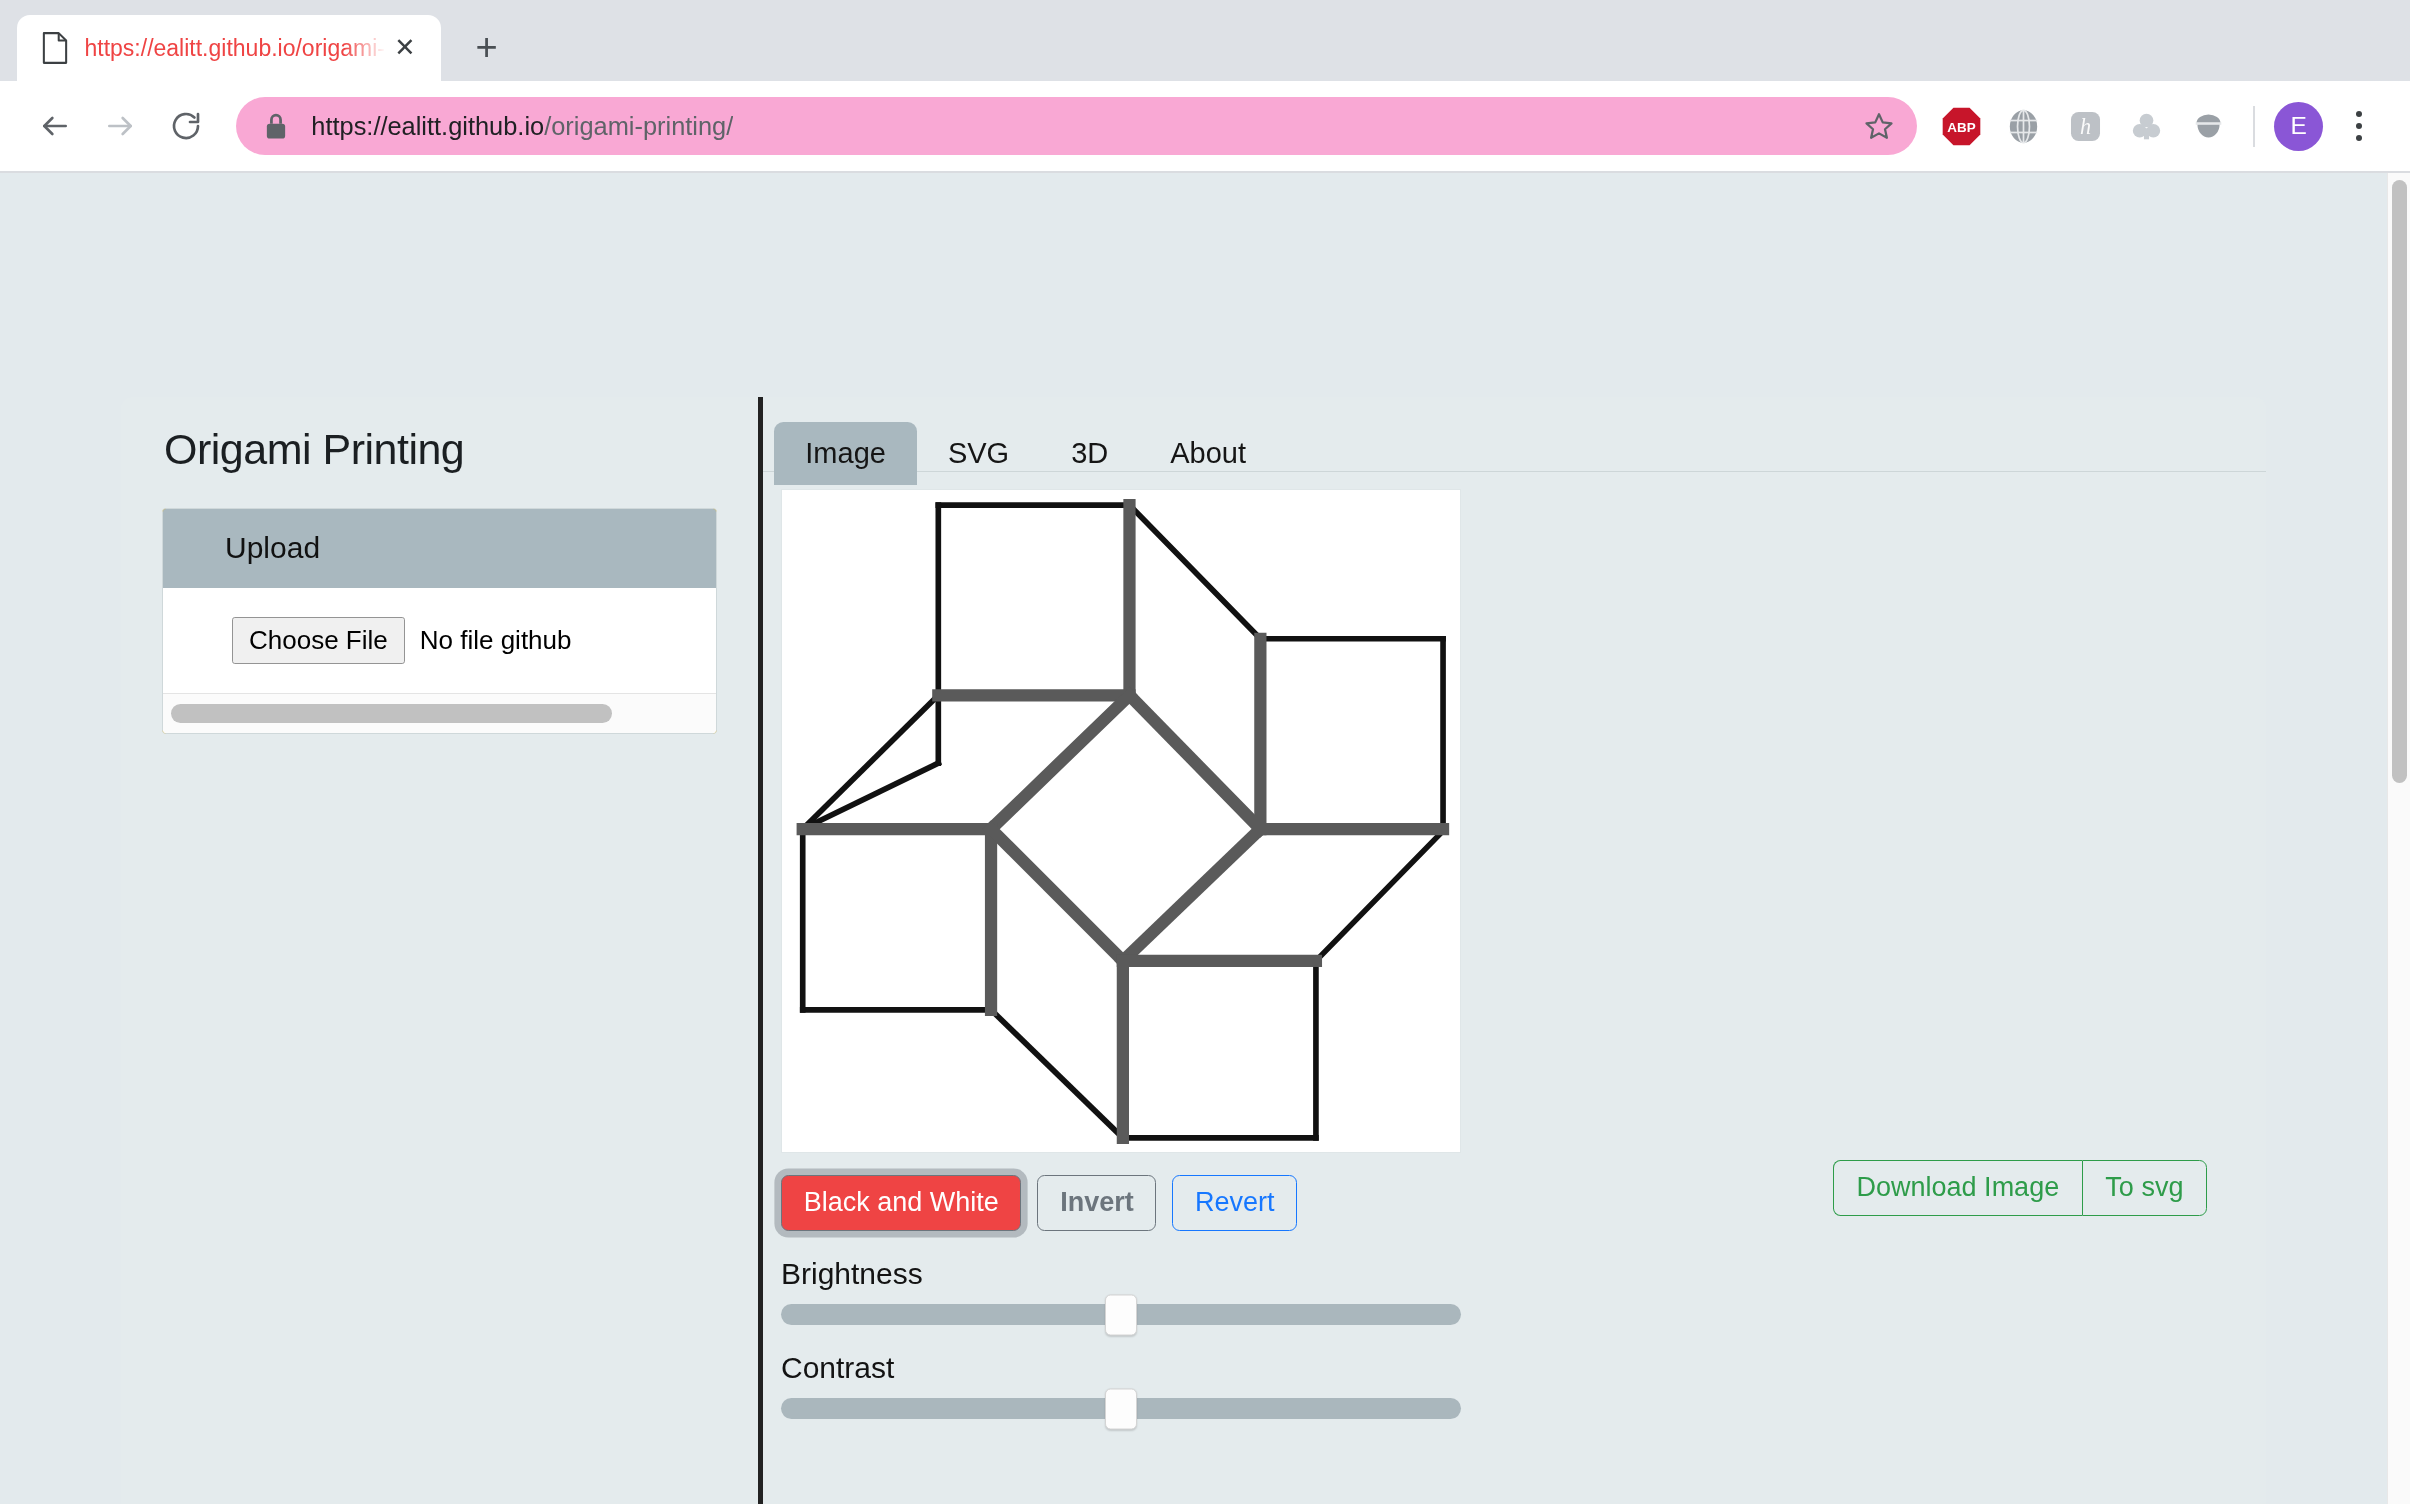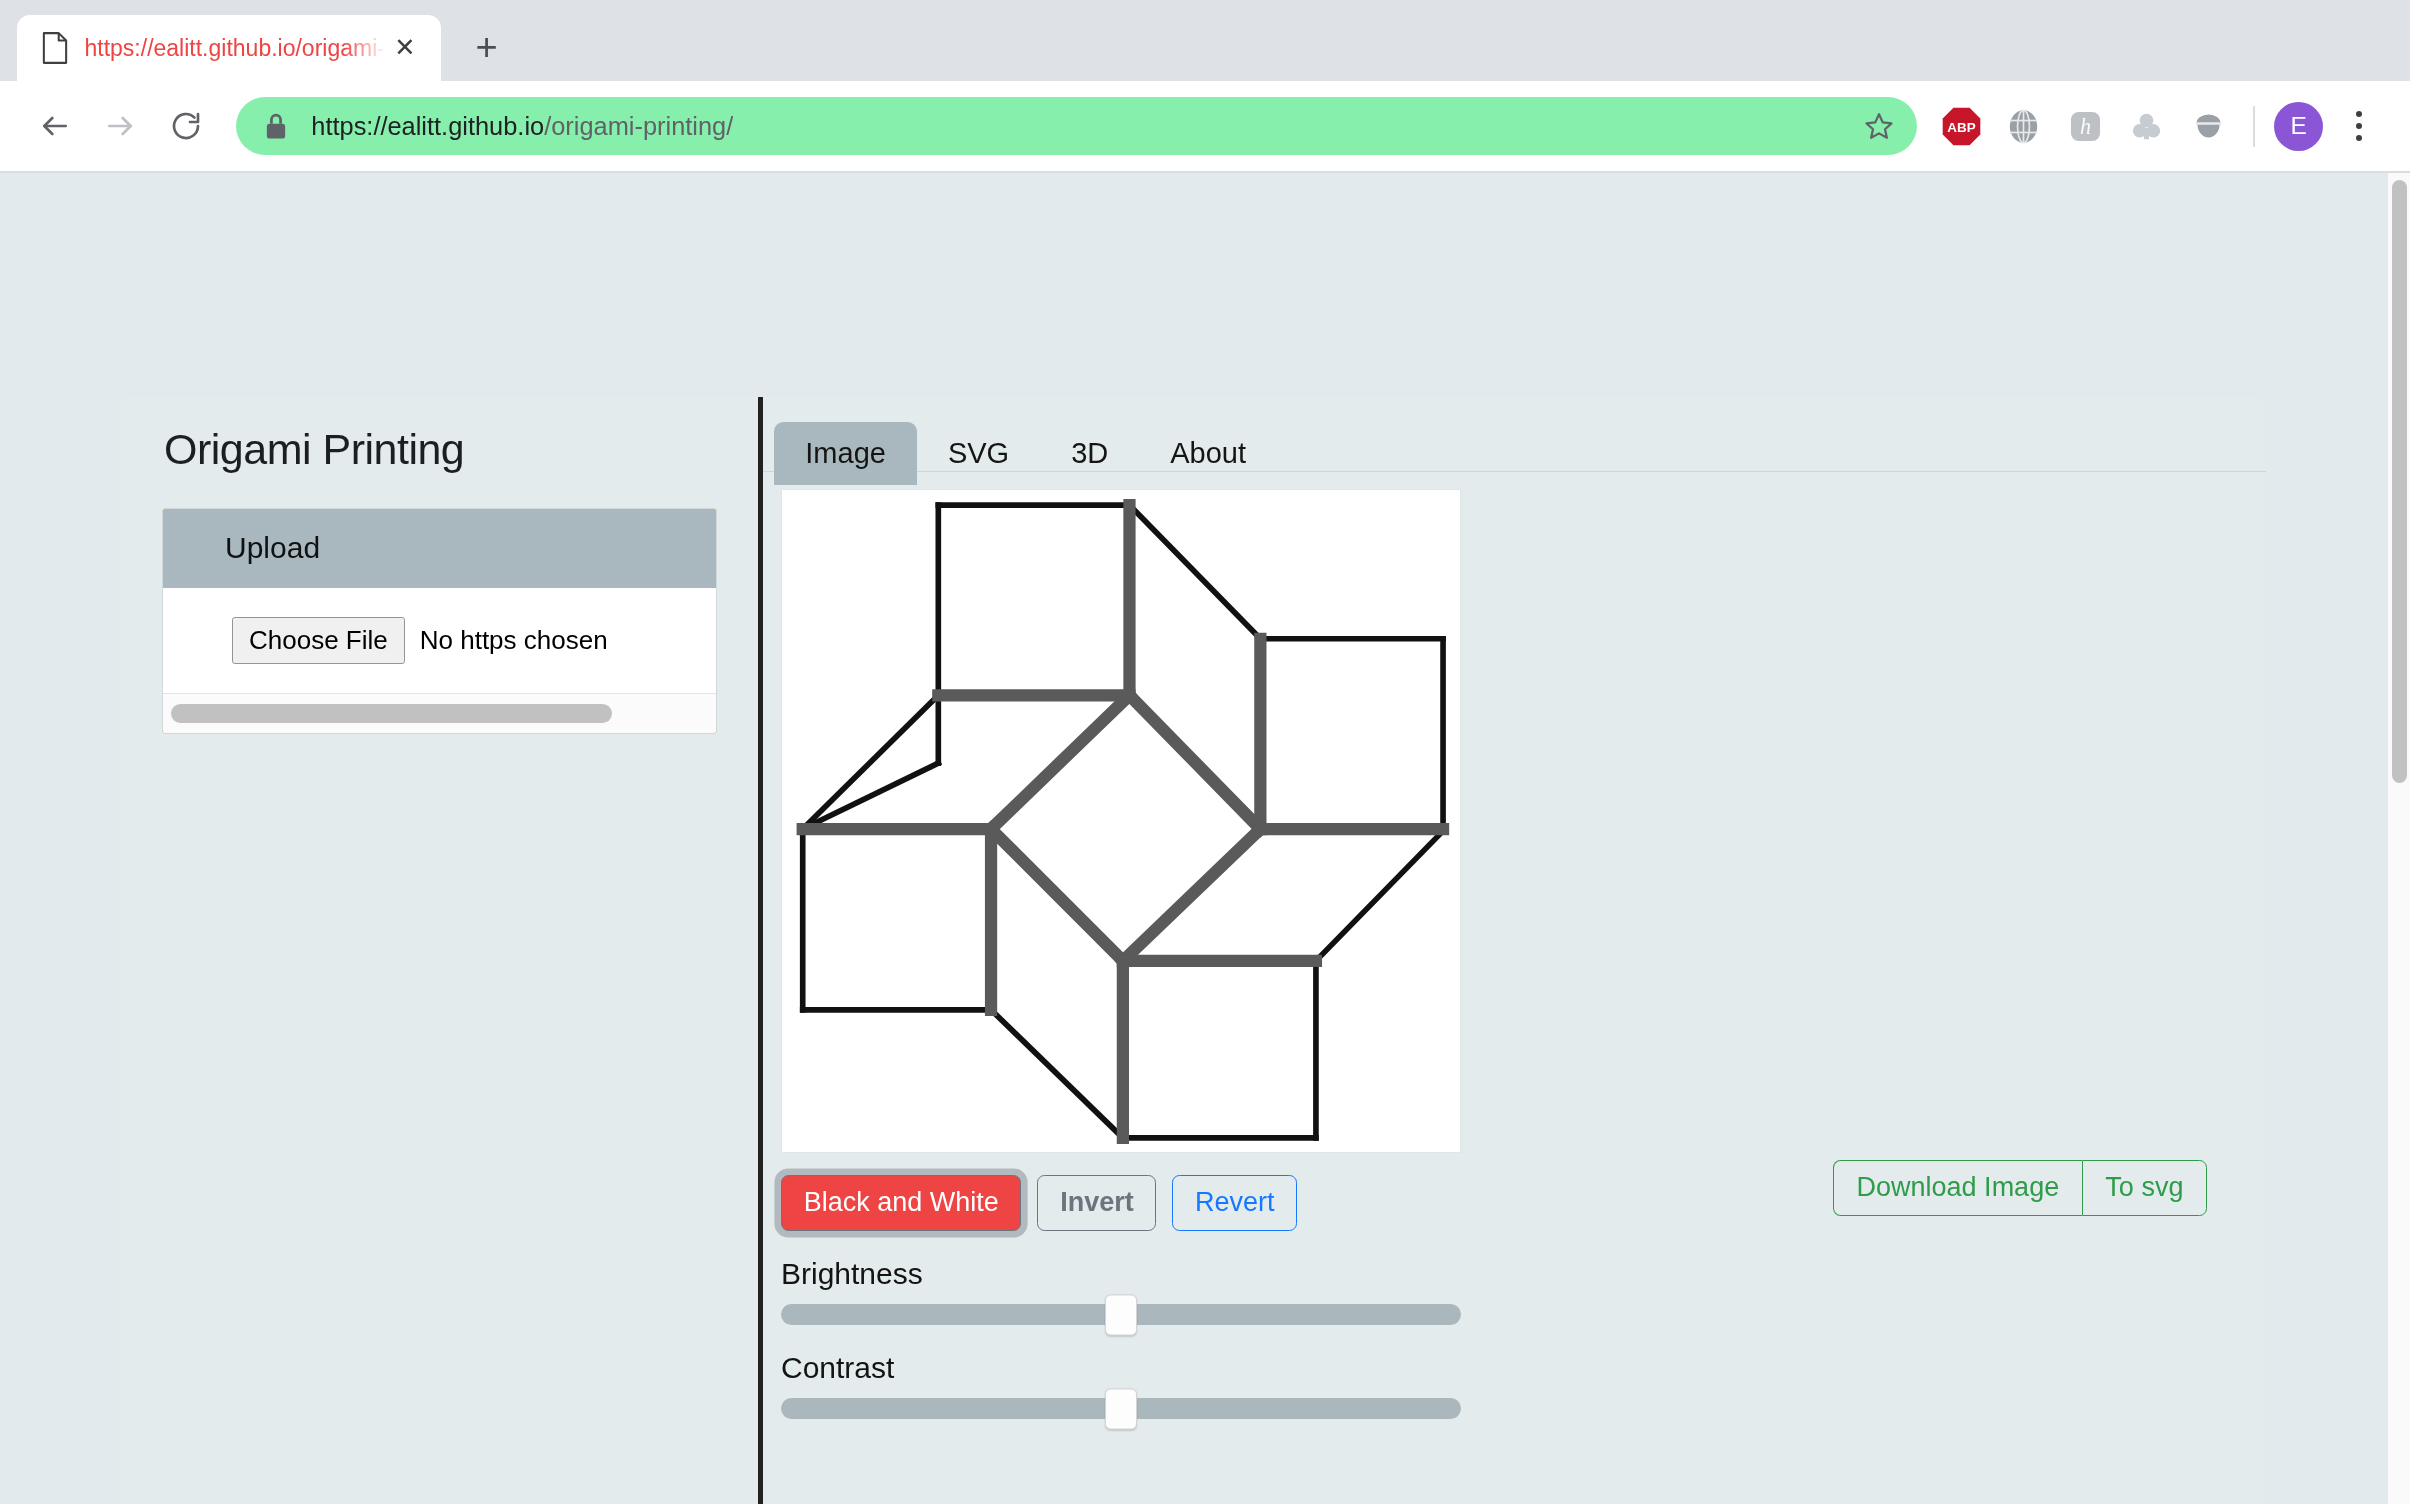--- a/index.html
+++ b/index.html
@@ -65,21 +65,21 @@
   .nav-btn {
     width: 60px; height: 60px; flex: 0 0 60px;
     display: flex; align-items: center; justify-content: center;
     color: #5f6368;
   }
   .nav-btn.dim { color: #bdc1c6; }
 
   .omnibox {
     flex: 1 1 auto;
     height: 58px;
-    background: #86efac;
+    background: #f9a8d4;
     border-radius: 30px;
     display: flex; align-items: center;
     padding: 0 9.4px 0 26px;
     margin-left: 15px;
     min-width: 0;
   }
   .lock-icon { width: 28px; height: 32px; flex:0 0 28px; margin-right: 21px; }
   .url { font-size: 25.4px; color: #202124; white-space: nowrap; overflow: hidden; }
   .url .dim { color: #5f6368; }
   .omni-star {
@@ -397,21 +397,21 @@
 
     <div class="page">
 
       <div class="sidebar">
         <div class="app-title">Origami Printing</div>
 
         <div class="upload-card">
           <div class="upload-head">Upload</div>
           <div class="upload-body">
             <span class="choose-file">Choose File</span>
-            <span class="no-file">No https chosen</span>
+            <span class="no-file">No file github</span>
           </div>
           <div class="hscroll">
             <div class="thumb"></div>
           </div>
         </div>
       </div>
 
       <div class="divider"></div>
 
       <div class="main">

